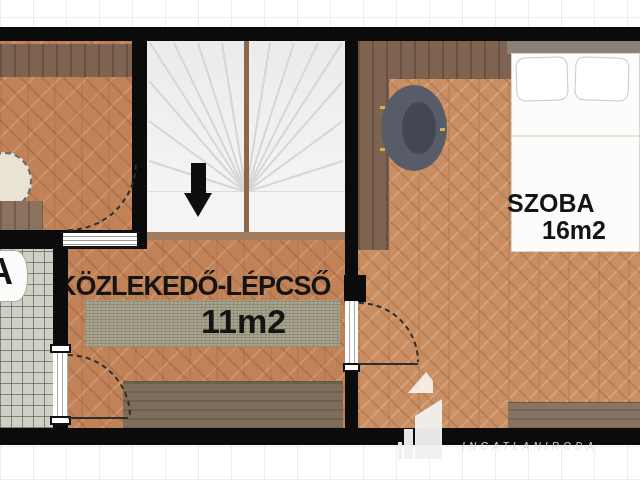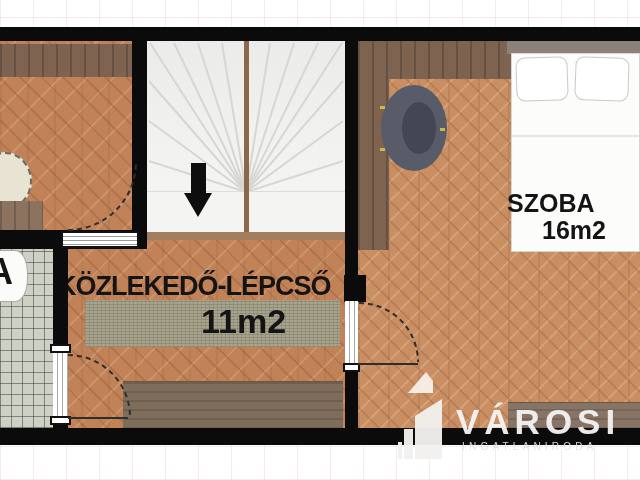--- a/index.html
+++ b/index.html
@@ -50,21 +50,21 @@
   .wall{background:#0b0b0b;}
   .opening-v{background:repeating-linear-gradient(90deg,#ffffff 0 4px,#a8a8a8 4px 5px);}
   .jamb{background:#fff;border:2px solid #111;box-sizing:border-box;}
   .window-sym{
     background:repeating-linear-gradient(180deg,#ffffff 0 3px,#9a9a9a 3px 4px);
     border:2px solid #111;box-sizing:border-box;
   }
   .label{position:absolute;font-weight:bold;color:#141414;white-space:nowrap;line-height:1;}
   .stairs-box{background:linear-gradient(#ebebe9,#f7f7f5);}
   .wm-text{position:absolute;font-weight:bold;color:rgba(244,243,241,.96);letter-spacing:5px;white-space:nowrap;}
-  .wm-sub{position:absolute;color:rgba(229,226,221,.95);letter-spacing:4.2px;white-space:nowrap;font-weight:normal;}
+  .wm-sub{position:absolute;color:rgba(229,226,221,.95);letter-spacing:4.2px;white-space:nowrap;font-weight:normal;font-style:italic;}
 </style>
 </head>
 <body>
 
 <div class="plan">
 
   <div class="abs wood" style="left:0;top:41px;width:132px;height:208px;"></div>
   <div class="abs wood" style="left:0;top:240px;width:345px;height:188px;"></div>
   <div class="abs wood-bedroom" style="left:358px;top:41px;width:282px;height:387px;"></div>
 
@@ -161,16 +161,15 @@
     <polygon points="408,393 426,372 433,381 433,393" fill="rgba(255,255,255,.82)"></polygon>
   </svg>
 
   <svg class="abs" style="left:398px;top:396px;" width="54" height="66" viewBox="0 0 54 66">
     <g fill="rgba(241,240,238,.96)">
       <polygon points="17,20 44,3 44,63 17,63"></polygon>
       <polygon points="6,33 15,33 15,63 6,63"></polygon>
       <polygon points="0,46 4,46 4,63 0,63"></polygon>
     </g>
   </svg>
-  <div class="wm-text" style="left:456px;top:402px;font-size:35px;">VÁROSI</div>
   <div class="wm-sub" style="left:462px;top:441px;font-size:10px;">INGATLANIRODA</div>
 
 </div>
 
 </body></html>

